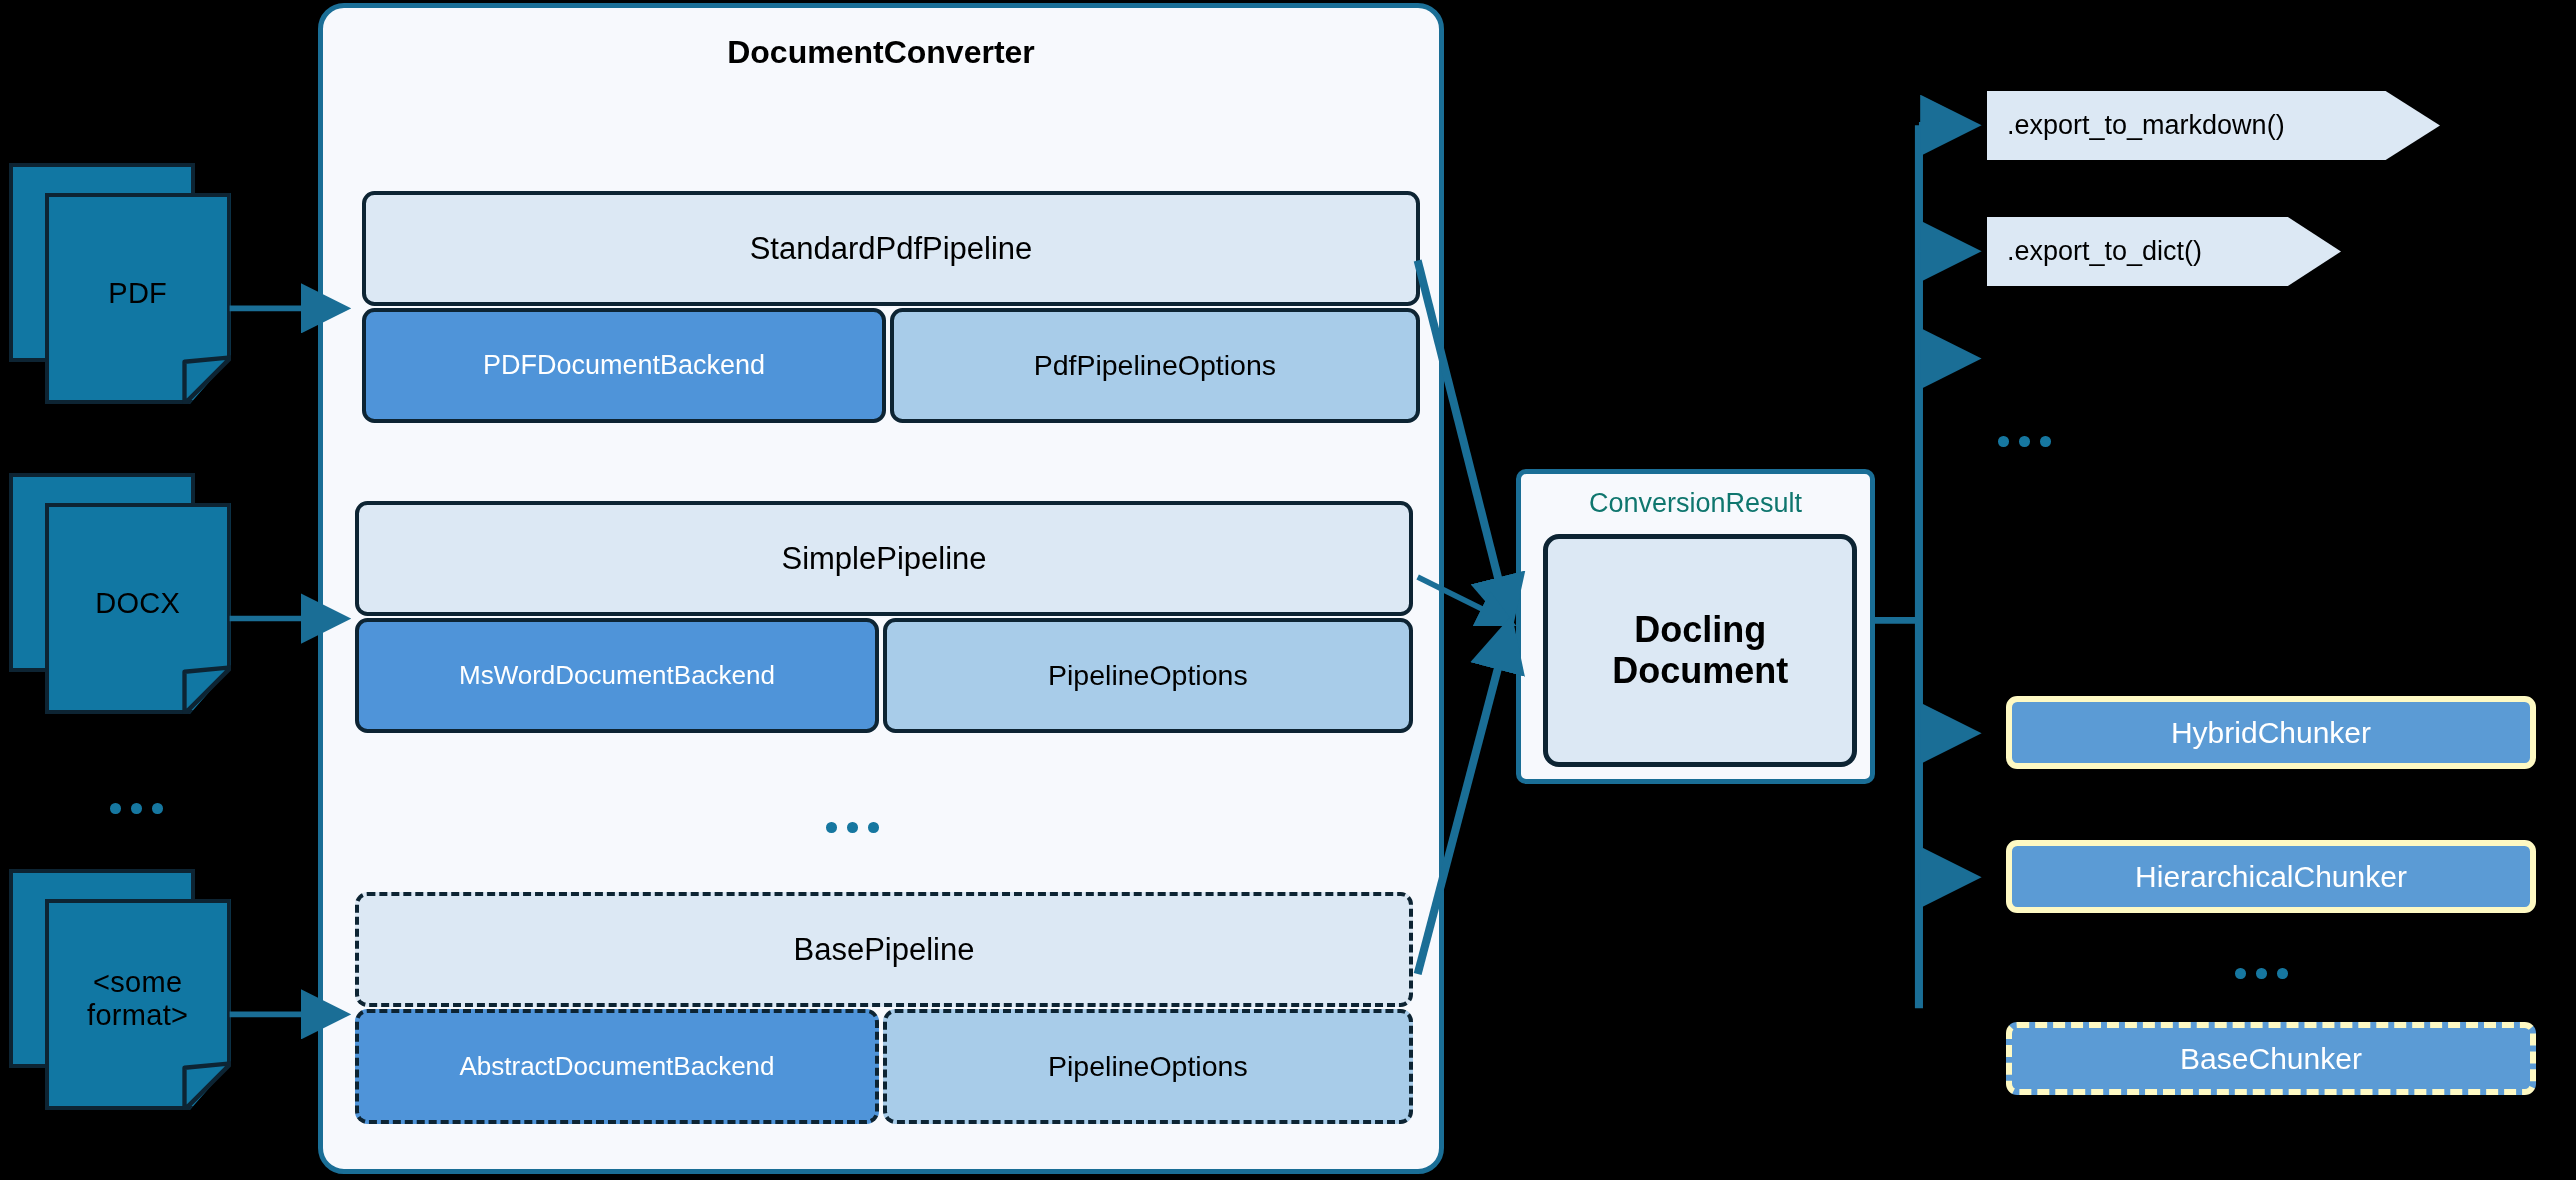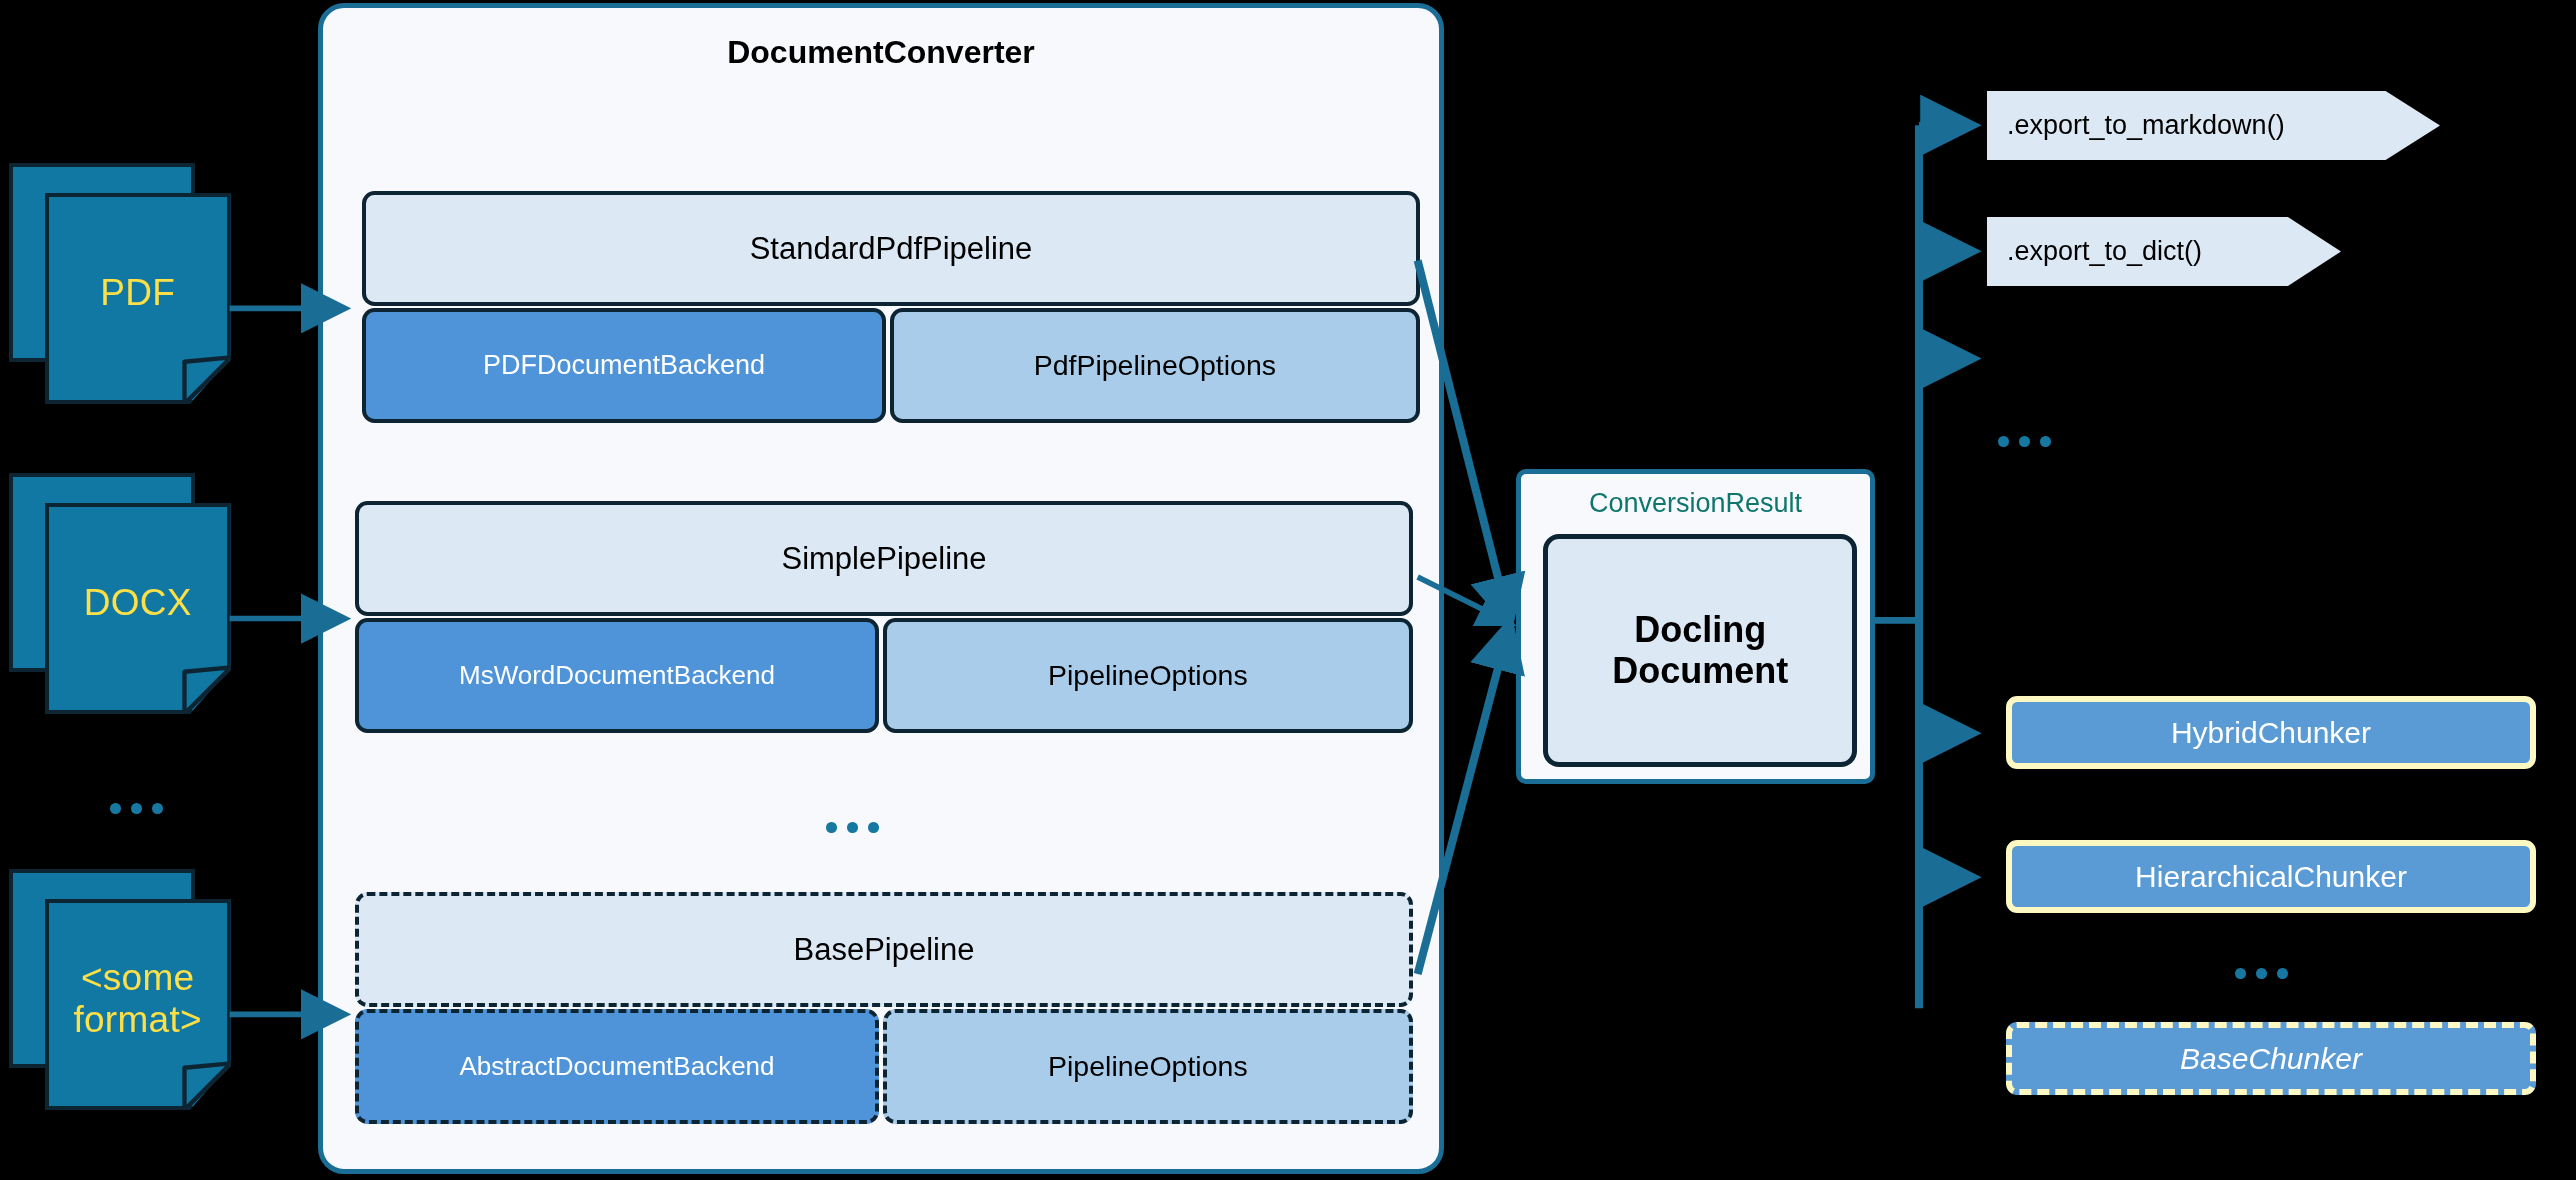--- a/index.html
+++ b/index.html
@@ -49,22 +49,22 @@
     justify-content: center;
     clip-path: polygon(0 0, 100% 0, 100% 78%, 78% 100%, 0 100%);
   }
   .doc-fold {
     position: absolute;
     left: 36px; top: 30px;
     width: 186px; height: 211px;
     pointer-events: none;
   }
   .doc-label {
-    color: #fde047;
-    font-size: 37px;
+    color: #000000;
+    font-size: 29px;
     line-height: 1.12;
     text-align: center;
     letter-spacing: 0.3px;
     padding: 0 6.2px;
     margin-top: -11.2px;
   }
 
   
   .dots {
     position: absolute;
@@ -221,21 +221,21 @@
     border-radius: 11.2px;
     box-sizing: border-box;
     display: flex;
     align-items: center;
     justify-content: center;
     color: #ffffff;
     font-size: 30px;
     z-index: 3;
     margin-left: 20px;
   }
-  .chunker.abstract { border-style: dashed; font-style: italic; }
+  .chunker.abstract { border-style: dashed; }
 </style>
 </head>
 <body>
 
 <div id="stage">
 
   <svg id="edges" viewBox="0 0 4152 1902" width="2576" height="1180">
     <defs>
       <marker id="ah" markerWidth="9" markerHeight="9" refX="7" refY="4.5" orient="auto" markerUnits="strokeWidth">
         <path d="M0,0 L9,4.5 L0,9 z" fill="#1a6e96"></path>

